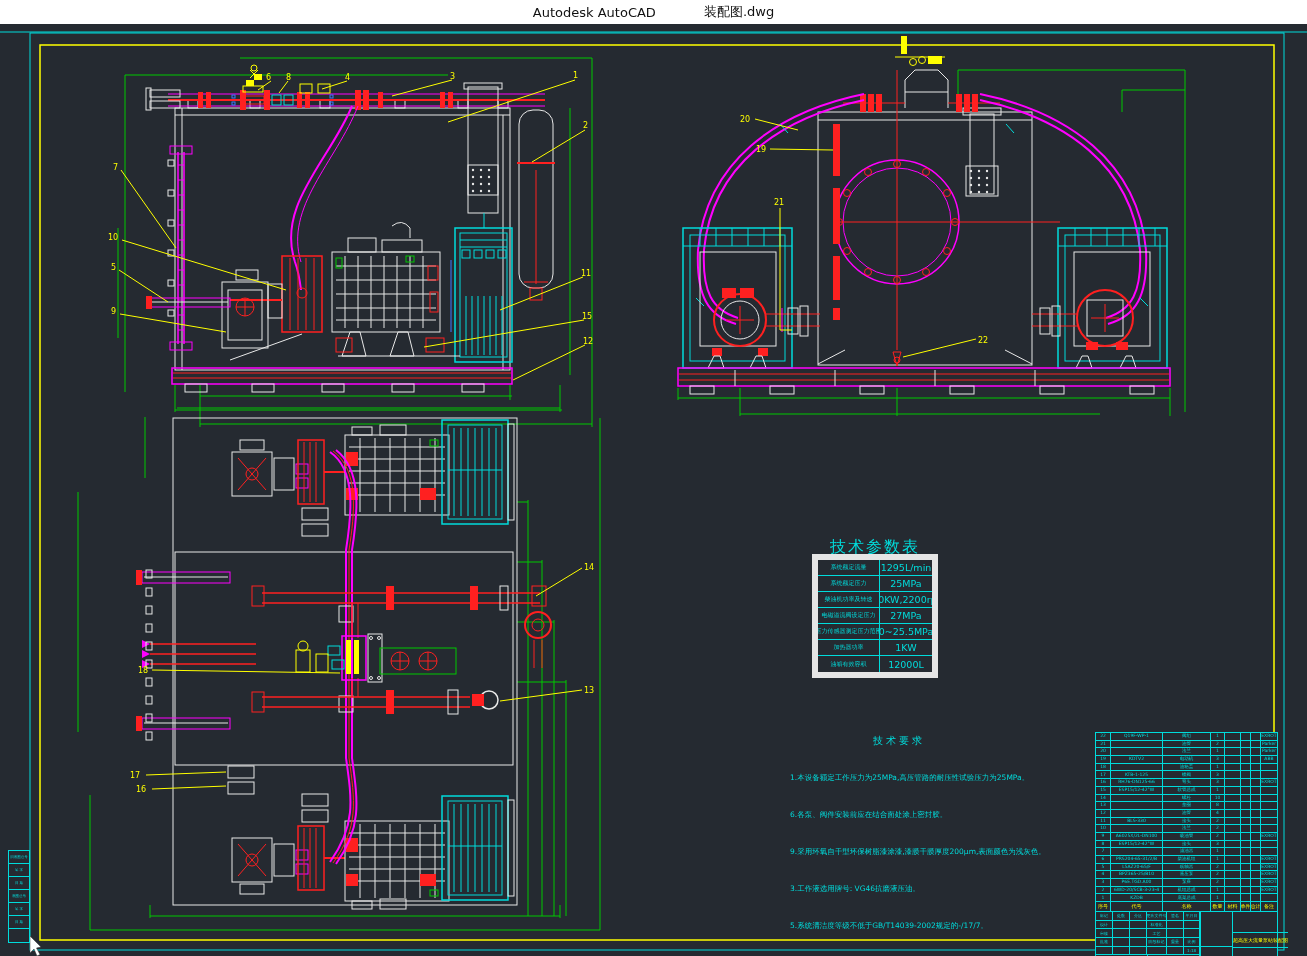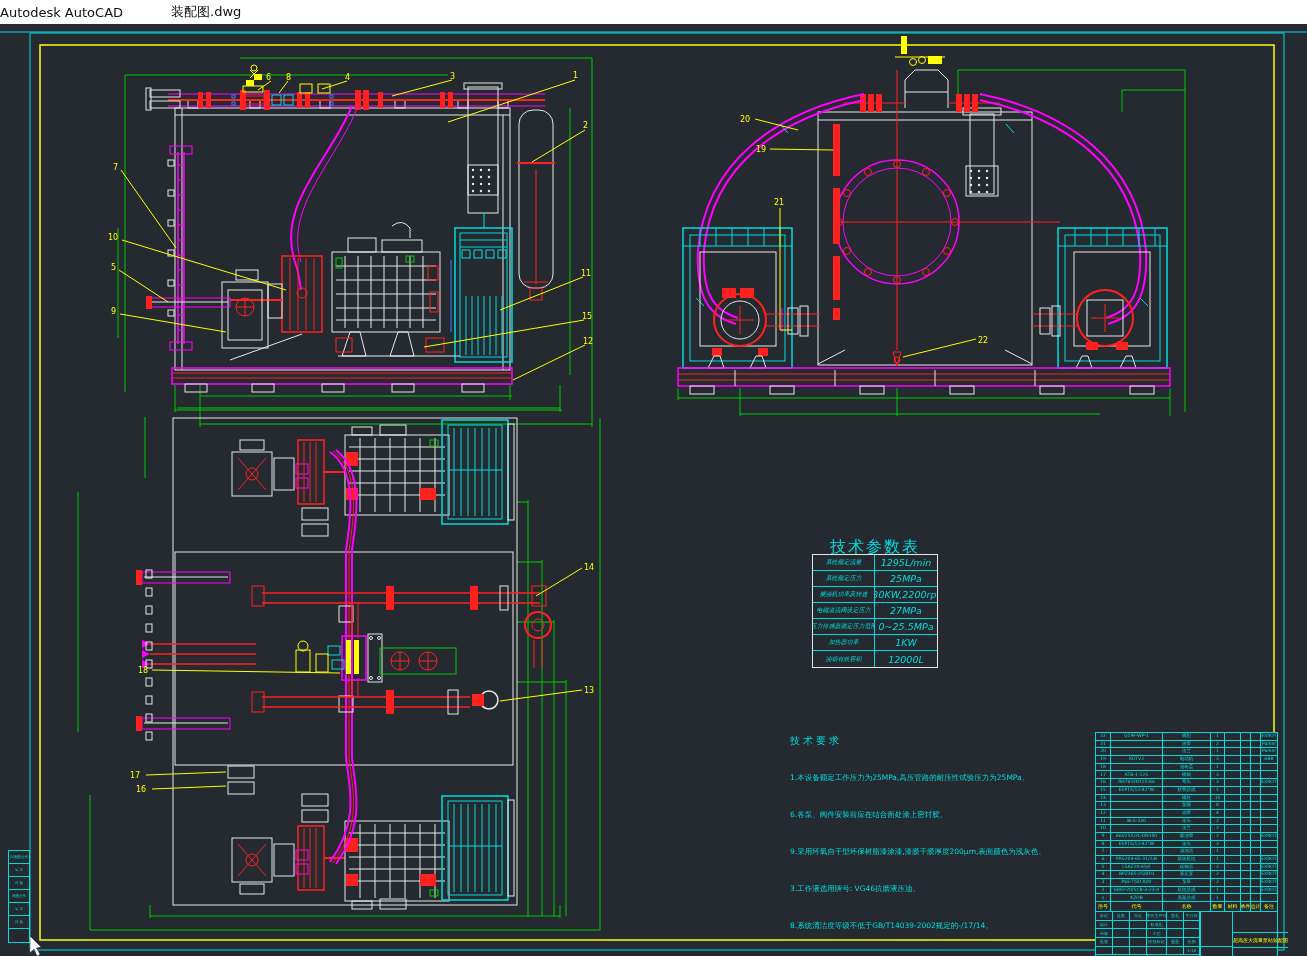--- a/index.html
+++ b/index.html
@@ -1,44 +1,44 @@
 <!DOCTYPE html>
 <html><head>
 <meta charset="utf-8">
 <style>
   html,body{margin:0;padding:0;}
   body{width:1307px;height:956px;background:#ffffff;font-family:"DejaVu Sans",sans-serif;position:relative;overflow:hidden;}
-  .titlebar{position:absolute;top:0;left:0;width:1307px;height:24px;background:#ffffff;display:flex;align-items:center;justify-content:flex-start;gap:48px;color:#111;font-size:13px;}
+  .titlebar{position:absolute;top:0;left:0;width:1307px;height:24px;background:#ffffff;display:flex;align-items:center;justify-content:center;gap:48px;color:#111;font-size:13px;}
   .canvas{position:absolute;top:24px;left:0;width:1307px;height:932px;background:#252a31;}
   svg{position:absolute;top:0;left:0;}
   .g{stroke:#00c800;fill:none;stroke-width:1;}
   .w{stroke:#e8e8e8;fill:none;stroke-width:1;}
   .r{stroke:#ff2020;fill:none;stroke-width:1;}
   .m{stroke:#ff00ff;fill:none;stroke-width:1;}
   .c{stroke:#00dcdc;fill:none;stroke-width:1;}
   .y{stroke:#ffff00;fill:none;stroke-width:1;}
   .b{stroke:#3c78ff;fill:none;stroke-width:1;}
   .rf{fill:#ff2020;stroke:none;}
   .mf{fill:#ff00ff;stroke:none;}
   .yf{fill:#ffff00;stroke:none;}
   .wf{fill:#e8e8e8;stroke:none;}
   .sw2{stroke-width:2;}
   .sw15{stroke-width:1.5;}
   text.call{fill:#ffff00;font-size:8px;font-family:"DejaVu Sans",sans-serif;}
   
   .ptitle{position:absolute;left:812px;top:513px;width:126px;text-align:center;color:#00dcdc;font-size:16px;letter-spacing:2px;}
-  .ptable{position:absolute;left:812px;top:530px;width:126px;border:1px solid #e5e5e5;box-sizing:border-box;font-style:italic;}
+  .ptable{position:absolute;left:812px;top:530px;width:126px;border:6px solid #e5e5e5;box-sizing:border-box;}
   .prow{display:grid;grid-template-columns:62px 1fr;height:16px;}
   .pl,.pv{border-right:1px solid #00dcdc;border-bottom:1px solid #00dcdc;display:flex;align-items:center;justify-content:center;color:#00dcdc;overflow:hidden;white-space:nowrap;box-sizing:border-box;}
   .pl{font-size:6px;}
   .pv{font-size:9.5px;border-right:none;}
   .prow:last-child .pl,.prow:last-child .pv{border-bottom:none;}
   
   .treq{position:absolute;left:790px;top:710px;width:218px;color:#00dcdc;}
-  .treq .ttitle{font-size:10px;letter-spacing:3px;margin-bottom:5px;}
+  .treq .ttitle{text-align:center;font-size:10px;letter-spacing:3px;margin-bottom:5px;}
   .treq .tline{font-size:7.5px;line-height:15px;white-space:nowrap;margin-top:22px;}
   
   .bom{position:absolute;left:1095px;top:708px;width:183px;border:1px solid #00dcdc;box-sizing:border-box;background:#252a31;}
   .bomrow{display:grid;grid-template-columns:15px 52px 48px 14px 16px 10px 10px 1fr;height:7.7px;}
   .bomcell{border-right:1px solid #00dcdc;border-bottom:1px solid #00dcdc;font-size:4.5px;color:#00dcdc;overflow:hidden;white-space:nowrap;display:flex;align-items:center;justify-content:center;line-height:1;box-sizing:border-box;}
   .bomcell:last-child{border-right:none;}
   .bhead{height:10px;}
   .bhead .bomcell{color:#ffff00;font-size:5px;}
   .tblock{display:grid;grid-template-columns:105px 32px 1fr;height:52px;}
   .tleft{border-right:1px solid #00dcdc;}
@@ -717,21 +717,21 @@
     <div>
 
         <div class="tline">1.本设备额定工作压力为25MPa,高压管路的耐压性试验压力为25MPa。</div>
 
         <div class="tline">6.各泵、阀件安装前应在结合面处涂上密封胶。</div>
 
         <div class="tline">9.采用环氧自干型环保树脂漆涂漆,漆膜干膜厚度200μm,表面颜色为浅灰色。</div>
 
         <div class="tline">3.工作液选用牌号: VG46抗磨液压油。</div>
 
-        <div class="tline">8.系统清洁度等级不低于GB/T14039-2002规定的-/17/14。</div>
+        <div class="tline">5.系统清洁度等级不低于GB/T14039-2002规定的-/17/7。</div>
       </div>
   </div>
 
   <div class="bom">
     <div>
 
         <div class="bomrow">
           <div class="bomcell">22</div>
           <div class="bomcell">Q19F-WP-1</div>
           <div class="bomcell">阀组</div>

